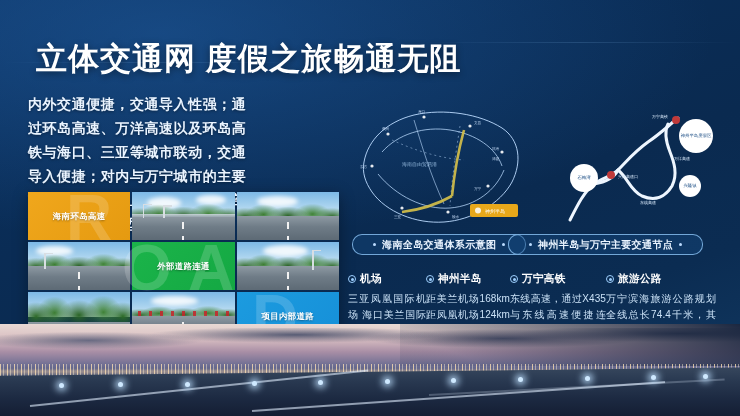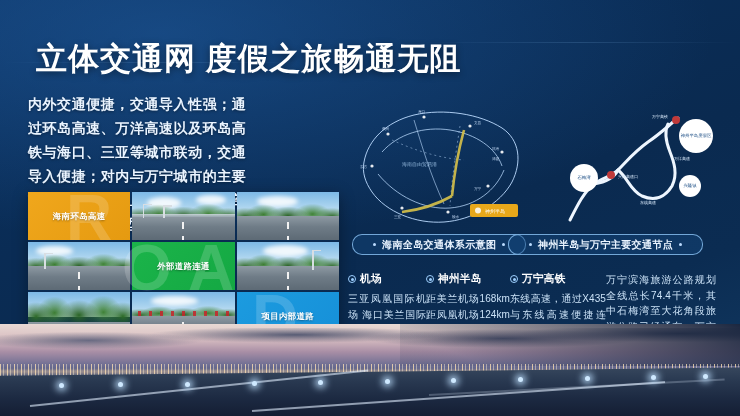--- a/index.html
+++ b/index.html
@@ -307,20 +307,21 @@
     </div>
     <div class="col">
       <h4><span class="bullet"></span><span>神州半岛</span></h4>
       <p>距美兰机场168km 距凤凰机场124km 距博鳌机场66km</p>
     </div>
     <div class="col">
       <h4><span class="bullet"></span><span>万宁高铁</span></h4>
       <p>东线高速，通过X435与东线高速便捷连接，车程约10分钟；万洋高速，与东线高速形成"田字形"高速网，直连儋州、万宁等沿线起点</p>
     </div>
     <div class="col">
+      <h4><span class="bullet"></span><span>旅游公路</span></h4>
       <p>万宁滨海旅游公路规划全线总长74.4千米，其中石梅湾至大花角段旅游公路已经通车，万宁东部滨海旅游带将形成效应环。</p>
     </div>
   </div>
 
   <div id="city">
     <div class="ctwilight"></div>
     <div class="clouds"></div>
     <div class="cdark"></div>
     <div class="skyband"></div>
     <div class="skyline"></div>

